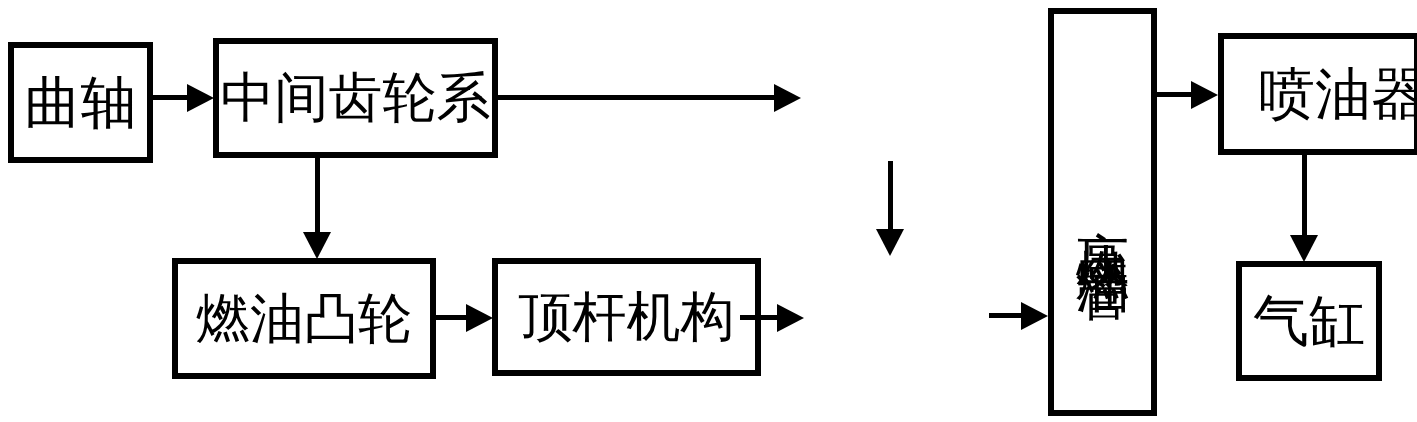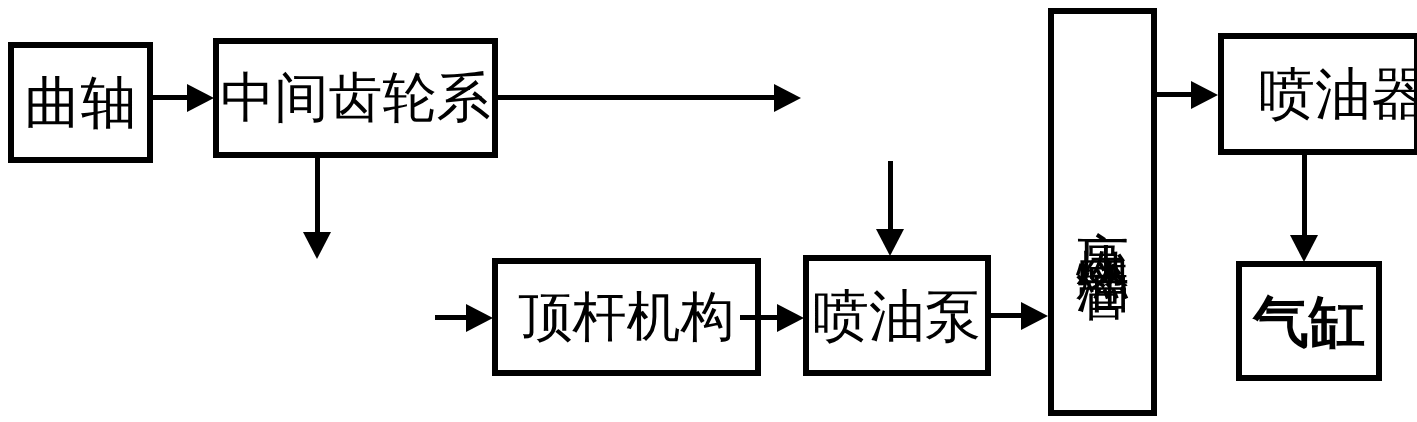--- a/index.html
+++ b/index.html
@@ -60,21 +60,21 @@
     border-right: 14px solid transparent;
     border-top: 27px solid #000000;
   }
 
   
   .n-crankshaft { left: 8px;    top: 42px;  width: 145px; height: 121px; }
   .n-gear       { left: 213px;  top: 38px;  width: 285px; height: 120px; font-size: 54px; }
   .n-fuelpump   { left: 800px;  top: 42px;  width: 188px; height: 120px; }
   .n-pipe       { left: 1048px; top: 8px;   width: 109px; height: 408px; }
   .n-injector   { left: 1218px; top: 33px;  width: 202px; height: 122px; padding-left: 48px; }
-  .n-cylinder   { left: 1236px; top: 261px; width: 146px; height: 120px; font-weight: bold; }
+  .n-cylinder   { left: 1236px; top: 261px; width: 146px; height: 120px; }
   .n-fuelcam    { left: 172px;  top: 258px; width: 264px; height: 121px; font-size: 54px; }
   .n-pushrod    { left: 492px;  top: 258px; width: 269px; height: 118px; font-size: 54px; }
   .n-injpump    { left: 803px;  top: 255px; width: 188px; height: 121px; }
 
   
   .e1-line { left: 153px;  top: 95px;  width: 36px; }
   .e1-head { left: 187px;  top: 84px; }
   .e2-line { left: 497px;  top: 95px;  width: 279px; }
   .e2-head { left: 774px;  top: 84px; }
   .e3-line { left: 315px;  top: 157px; height: 77px; }
@@ -95,22 +95,22 @@
 </head>
 <body>
 
 <div id="stage">
 
   <div class="node n-gear">中间齿轮系</div>
   <div class="node n-crankshaft">曲轴</div>
   <div class="node n-pipe vtext">高压燃油管</div>
   <div class="node n-injector">喷油器</div>
   <div class="node n-cylinder">气缸</div>
+  <div class="node n-fuelcam">燃油凸轮</div>
   <div class="node n-pushrod">顶杆机构</div>
-  <div class="node n-injpump">喷油泵</div>
 
   <div class="hline e1-line"></div>
   <div class="tri tri-r e1-head"></div>
 
   <div class="hline e2-line"></div>
   <div class="tri tri-r e2-head"></div>
 
   <div class="vline e3-line"></div>
   <div class="tri tri-d e3-head"></div>
 

